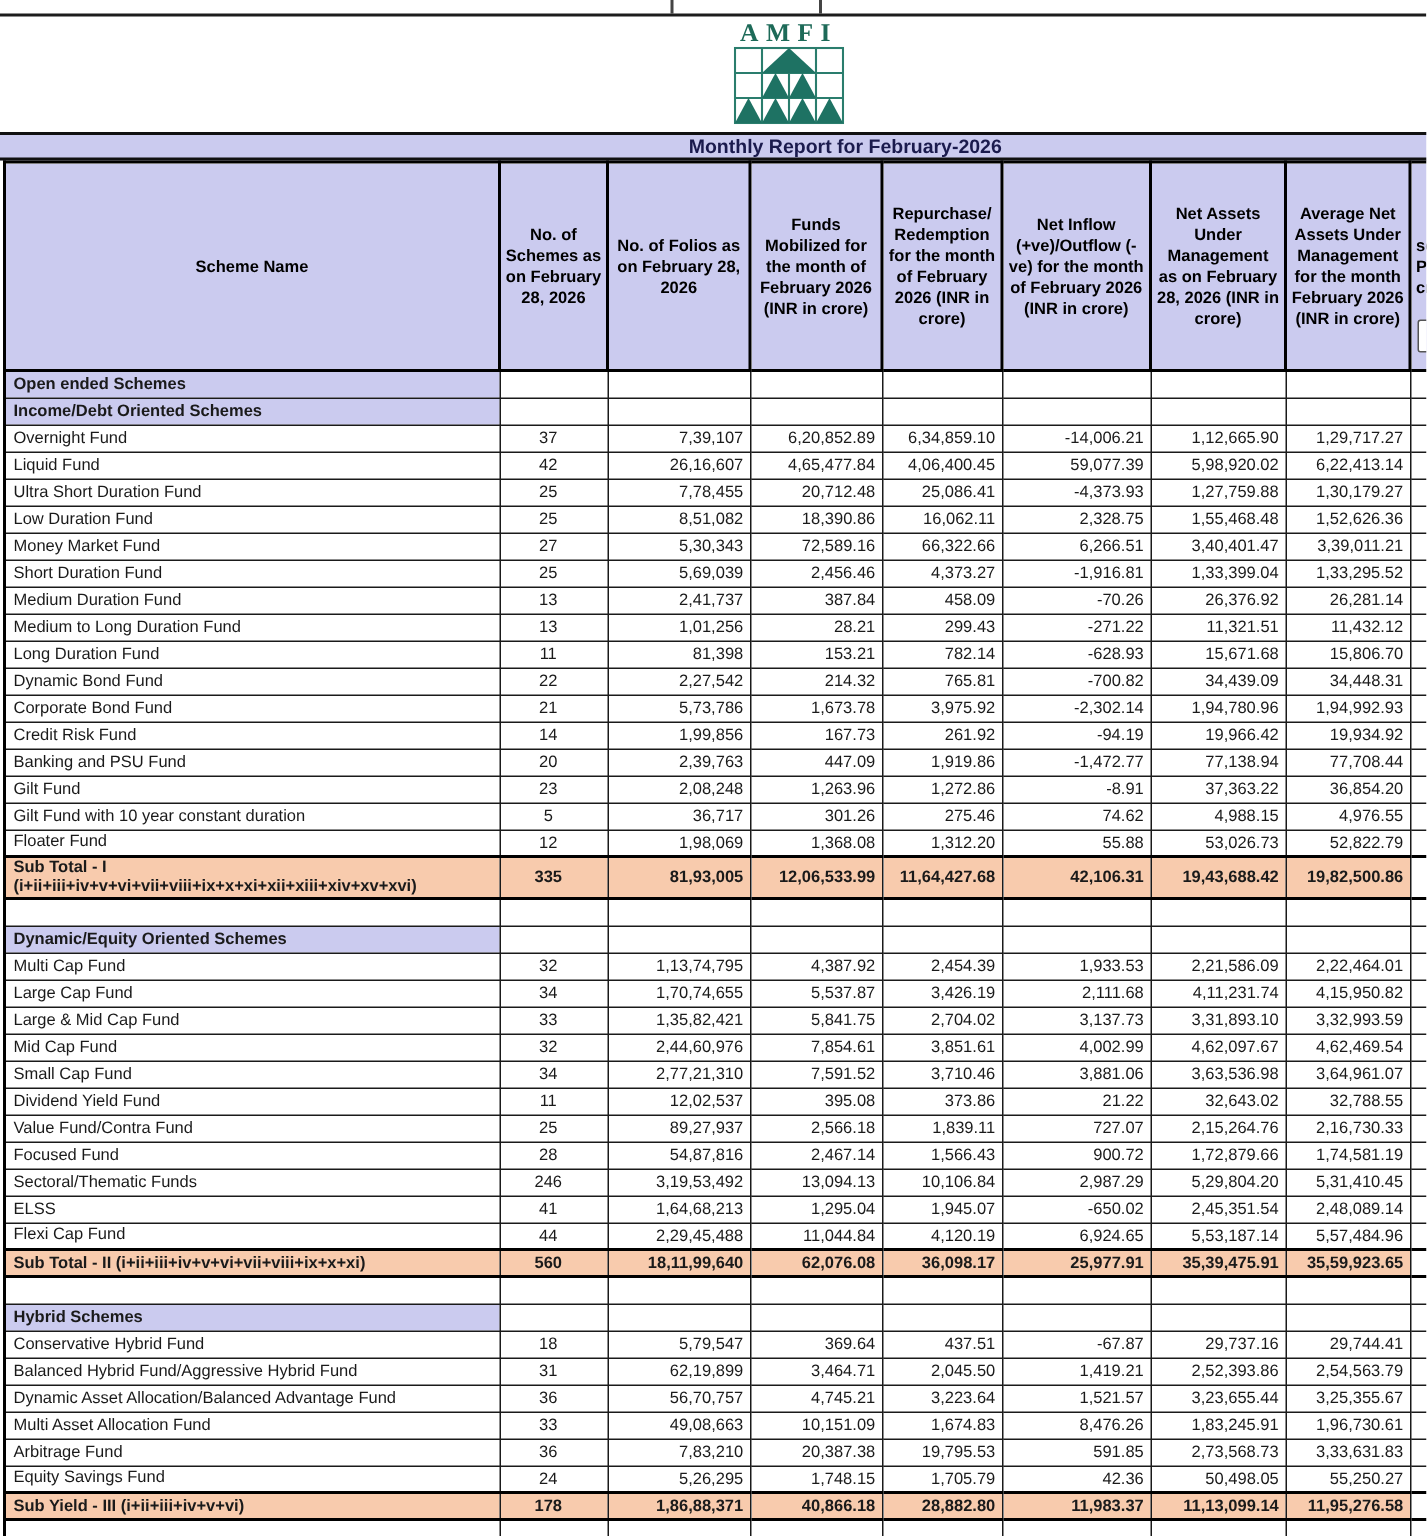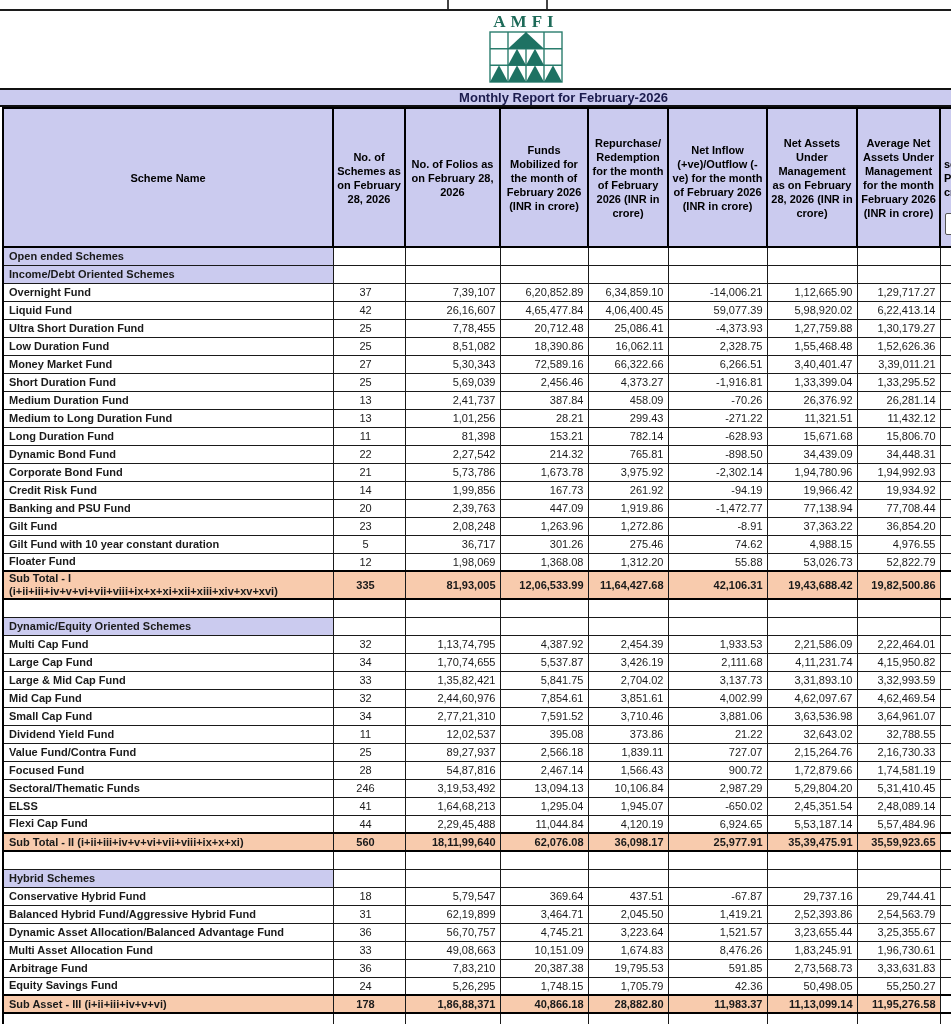--- a/index.html
+++ b/index.html
@@ -34,21 +34,21 @@
     border:2px solid #000;background:#cbcbef;font-size:11px;font-weight:bold;
     line-height:14px;height:139px;vertical-align:middle;text-align:center;
     padding:2px 3px;overflow-wrap:break-word;color:#000;
   }
   th.h-cut{text-align:left;white-space:pre-line;position:relative;padding-left:3px;}
   th.h-cut .mini-box{
     position:absolute;left:4px;top:104px;width:14px;height:20px;background:#fff;
     border:1px solid #555;border-radius:2px;
   }
   td{font-size:11px;height:18px;padding:0 4px;}
-  td.c-name{text-align:left;padding-left:5px;white-space:pre-line;line-height:13px;font-weight:bold;}
+  td.c-name{text-align:left;padding-left:5px;white-space:pre-line;line-height:13px;}
   td.c-num{text-align:right;}
   td.c-num.c1{padding-right:11px;text-align:center;}
   .row-section td.c-name{background:#cbcbef;font-weight:bold;}
   .row-subtotal td{background:#f8cbad;font-weight:bold;border-top:2px solid #000;border-bottom:2px solid #000;}
   .row-subtotal td.c-cut{background:#ffffff;}
   .row-spacer td{height:18px;}
 </style>
 </head>
 <body>
 
@@ -233,21 +233,21 @@
           <td class="c-num c6">15,671.68</td>
           <td class="c-num c7">15,806.70</td>
           <td class="c-cut"></td>
         </tr>
         <tr class="row-data">
           <td class="c-name">Dynamic Bond Fund</td>
           <td class="c-num c1">22</td>
           <td class="c-num c2">2,27,542</td>
           <td class="c-num c3">214.32</td>
           <td class="c-num c4">765.81</td>
-          <td class="c-num c5">-898.50</td>
+          <td class="c-num c5">-700.82</td>
           <td class="c-num c6">34,439.09</td>
           <td class="c-num c7">34,448.31</td>
           <td class="c-cut"></td>
         </tr>
         <tr class="row-data">
           <td class="c-name">Corporate Bond Fund</td>
           <td class="c-num c1">21</td>
           <td class="c-num c2">5,73,786</td>
           <td class="c-num c3">1,673.78</td>
           <td class="c-num c4">3,975.92</td>
@@ -559,21 +559,21 @@
           <td class="c-num c1">24</td>
           <td class="c-num c2">5,26,295</td>
           <td class="c-num c3">1,748.15</td>
           <td class="c-num c4">1,705.79</td>
           <td class="c-num c5">42.36</td>
           <td class="c-num c6">50,498.05</td>
           <td class="c-num c7">55,250.27</td>
           <td class="c-cut"></td>
         </tr>
         <tr class="row-subtotal">
-          <td class="c-name">Sub Asset - III (i+ii+iii+iv+v+vi)</td>
+          <td class="c-name">Sub Yield - III (i+ii+iii+iv+v+vi)</td>
           <td class="c-num c1">178</td>
           <td class="c-num c2">1,86,88,371</td>
           <td class="c-num c3">40,866.18</td>
           <td class="c-num c4">28,882.80</td>
           <td class="c-num c5">11,983.37</td>
           <td class="c-num c6">11,13,099.14</td>
           <td class="c-num c7">11,95,276.58</td>
           <td class="c-cut"></td>
         </tr>
         <tr class="row-spacer">

